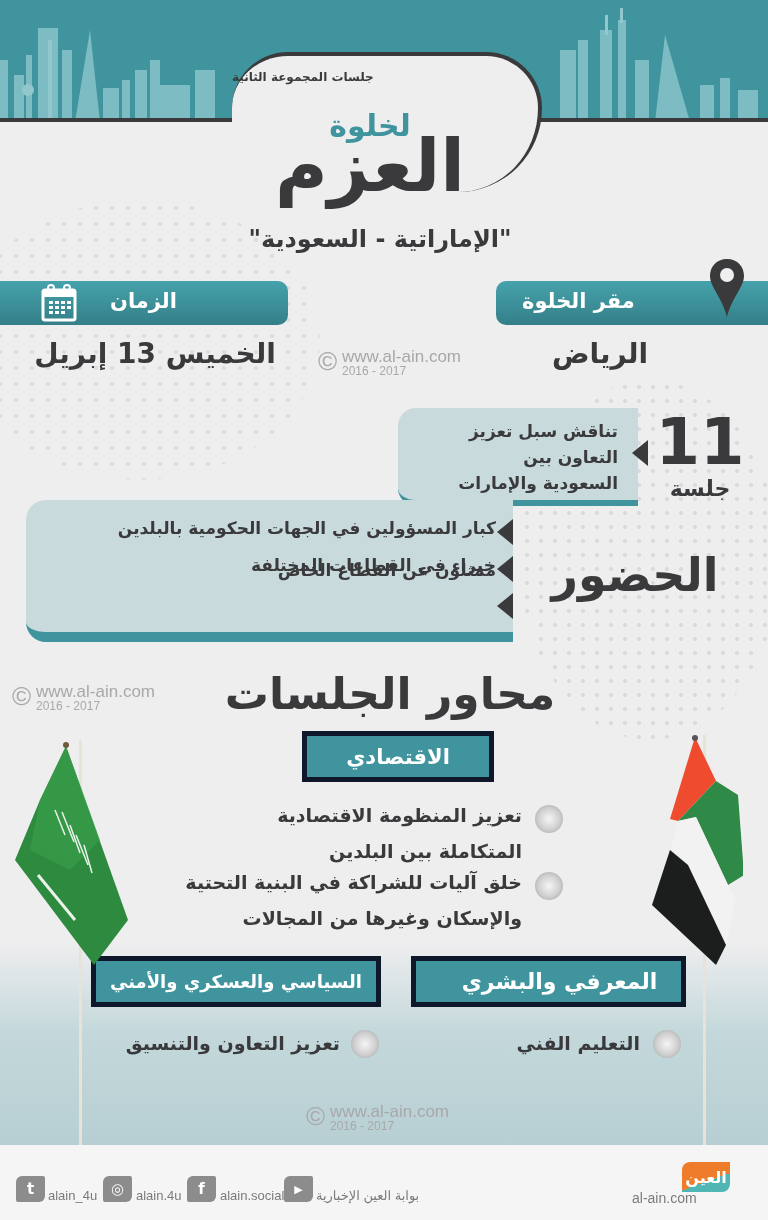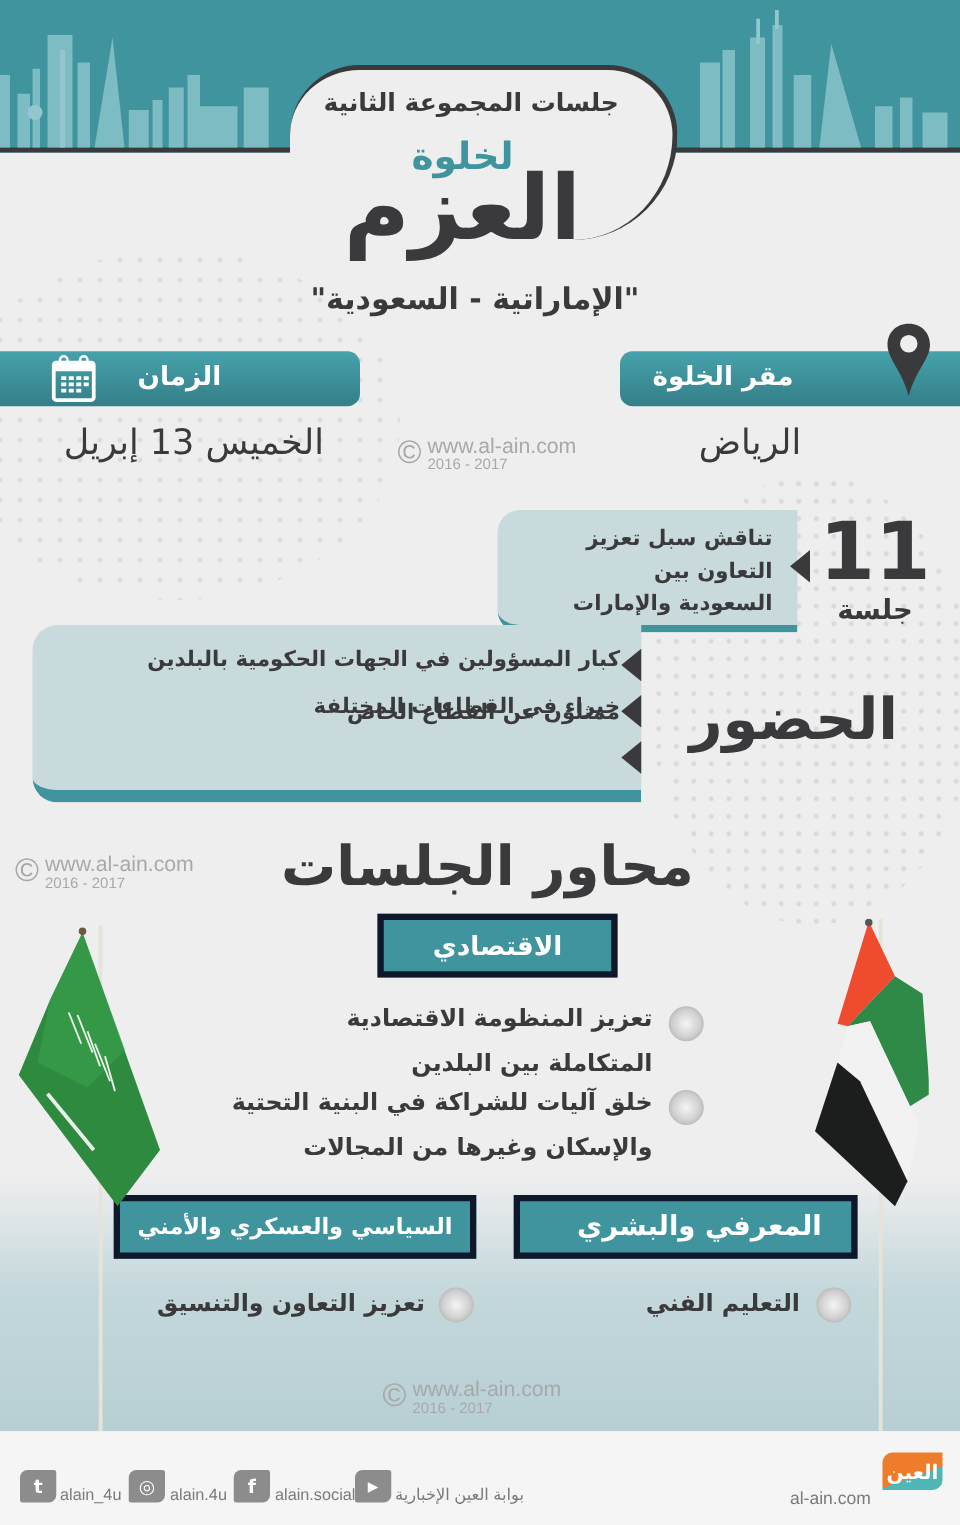--- a/index.html
+++ b/index.html
@@ -24,22 +24,22 @@
 
   
   .title-capsule {
     left: 232px; top: 52px; width: 310px; height: 140px;
     background: #efeeef;
     border-radius: 60px 60px 90px 0;
     border-top: 4px solid #3a3a3c;
     border-right: 4px solid #3a3a3c;
   }
   .title-sub {
-    left: 232px; top: 70px; width: 290px; text-align: center;
-    font-size: 20px; font-weight: bold; color: #3a3a3c;
+    left: 232px; top: 70px; width: 290px; text-align: left;
+    font-size: 12px; font-weight: bold; color: #3a3a3c;
   }
   .title-teal {
     left: 270px; top: 108px; width: 200px; text-align: center;
     font-size: 30px; font-weight: bold; color: #3f949e;
   }
   .title-main {
     left: 250px; top: 130px; width: 240px; text-align: center;
     font-size: 72px; font-weight: bold; color: #3a3a3c; line-height: 1;
   }
   .title-quote {
@@ -57,21 +57,21 @@
     color: #fff; font-weight: bold; font-size: 21px;
     display: flex; align-items: center; justify-content: center;
   }
   .time-pill { left: 0; top: 281px; width: 288px; height: 44px; border-radius: 0 10px 10px 0; }
   .place-pill { left: 496px; top: 281px; width: 272px; height: 44px; border-radius: 10px 0 0 10px; }
   .time-label { position: absolute; left: 110px; top: 8px; }
   .place-label { position: absolute; left: 26px; top: 8px; }
   .cal-icon { left: 40px; top: 284px; width: 38px; height: 38px; }
   .pin-icon { left: 708px; top: 257px; width: 38px; height: 62px; }
 
-  .big-val { font-size: 28px; font-weight: normal; color: #3a3a3c; }
+  .big-val { font-size: 28px; font-weight: bold; color: #3a3a3c; }
   .time-val { left: 20px; top: 337px; width: 270px; text-align: center; }
   .place-val { left: 500px; top: 337px; width: 200px; text-align: center; }
 
   .watermark { color: #a8a8aa; font-family: "Liberation Sans", sans-serif; line-height: 1; }
   .wm-url { font-size: 17px; }
   .wm-year { font-size: 12px; }
   .wm-c { font-size: 26px; position: absolute; left: 0; top: 0; }
 
   
   .sessions-box {
@@ -131,21 +131,21 @@
 
   
   .footer { left: 0; top: 1145px; width: 768px; height: 75px; background: #f5f5f5; }
   .social-icon {
     width: 29px; height: 26px; background: #8c8c8c; border-radius: 6px 2px 6px 2px;
     color: #fff; display: flex; align-items: center; justify-content: center;
     font-weight: bold; font-size: 15px;
   }
   .social-label { font-size: 13px; color: #7a7a7a; font-family: "Liberation Sans", sans-serif; }
   .logo {
-    left: 706px; top: 1162px; width: 48px; height: 30px;
+    left: 682px; top: 1162px; width: 48px; height: 30px;
     background: linear-gradient(160deg, #ef7c2a 60%, #4fb6b5 60%);
     border-radius: 8px 0 8px 0;
     color: #fff; font-size: 16px; font-weight: bold;
     display: flex; align-items: center; justify-content: center;
   }
 </style>
 </head>
 <body>
 
 <div class="abs header-band">

